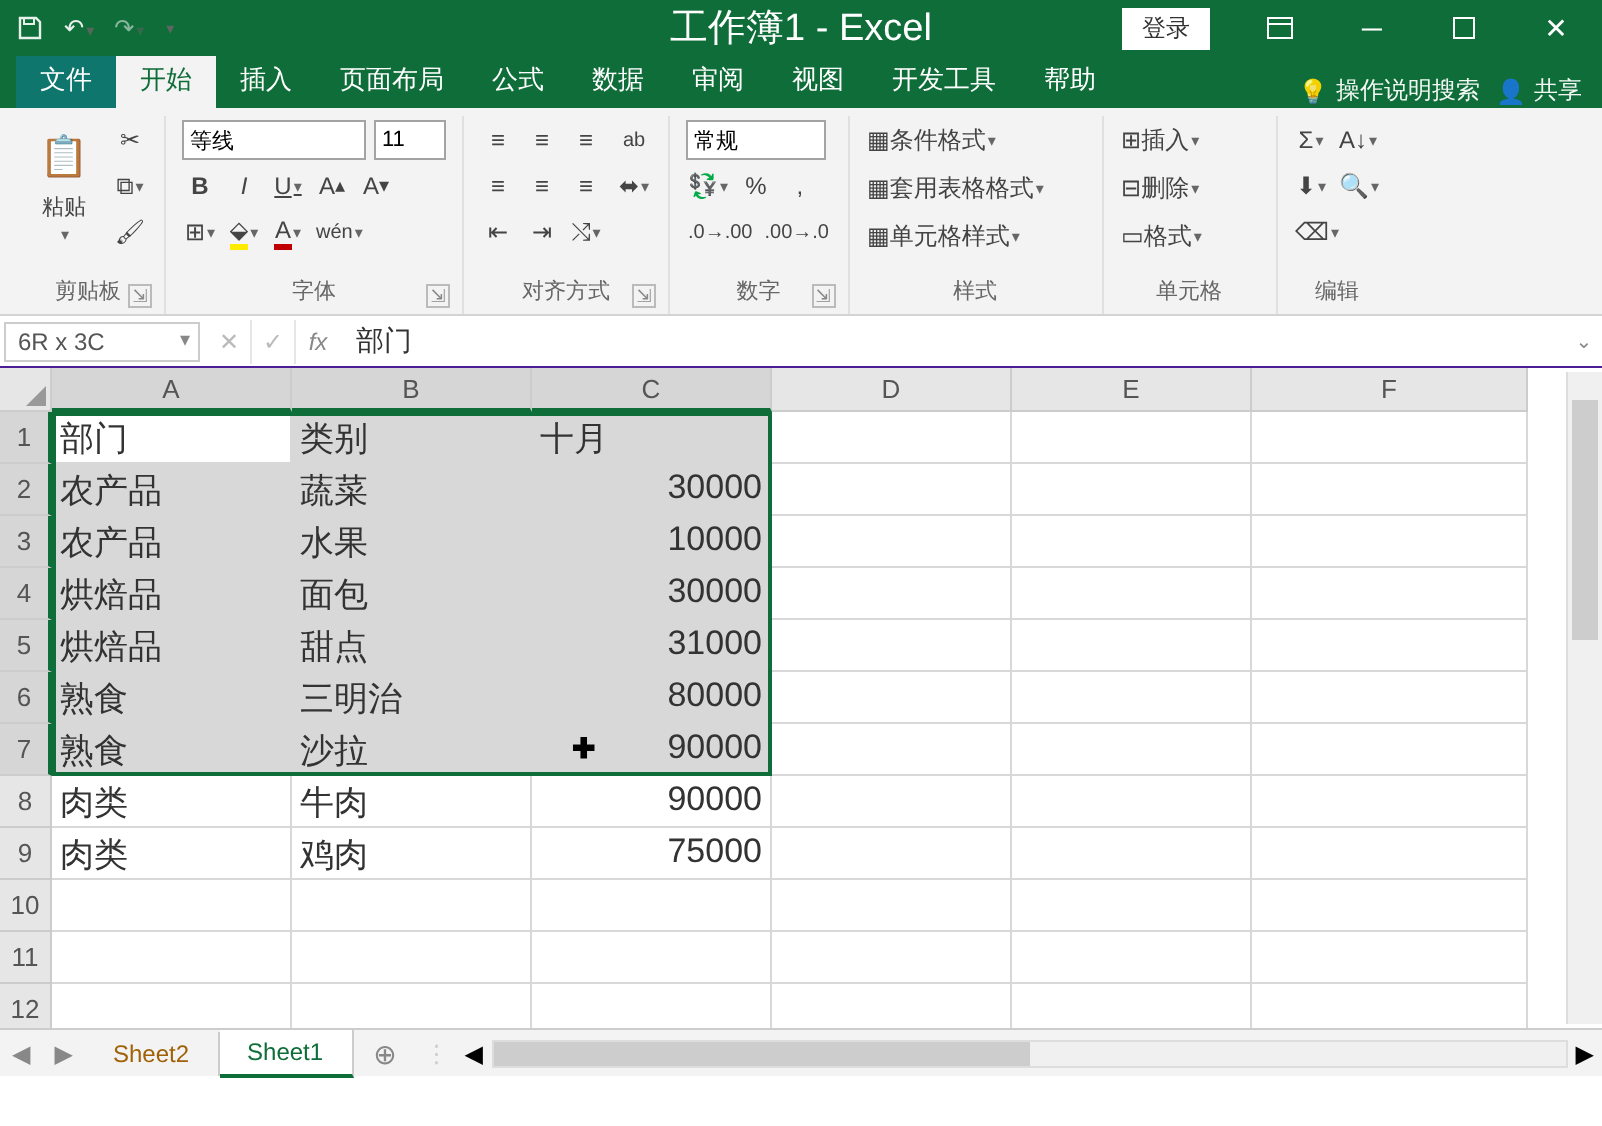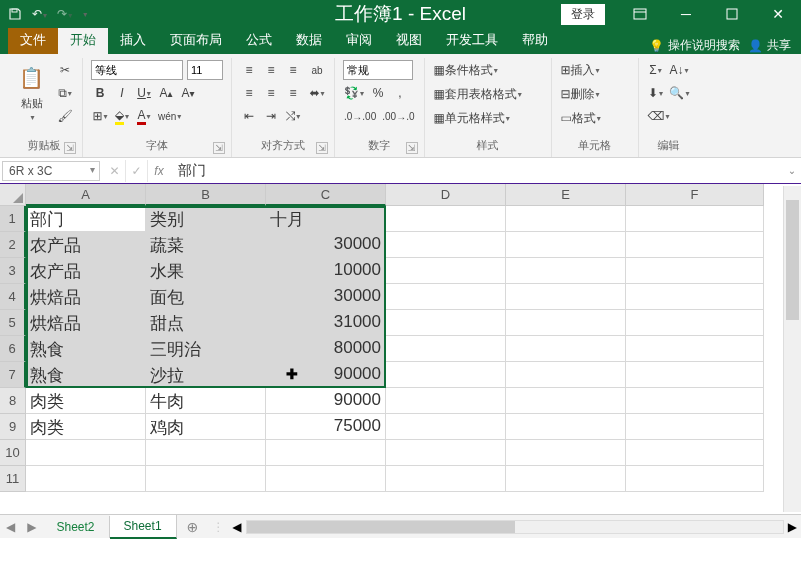--- a/index.html
+++ b/index.html
@@ -6,21 +6,21 @@
 body{width:801px;height:563px;background:#fff;overflow:hidden;position:relative;font-size:12px}
 .titlebar{height:28px;background:#0e6d38;display:flex;align-items:center;color:#fff;position:relative}
 .qat{display:flex;gap:10px;padding-left:8px;align-items:center}
 .qat span{opacity:.9}
 .title{position:absolute;left:50%;transform:translateX(-50%);font-size:19px}
 .wincontrols{margin-left:auto;display:flex;align-items:center;gap:0}
 .login{background:#fff;color:#333;padding:2px 10px;font-size:12px;margin-right:12px}
 .winbtn{width:46px;height:28px;display:flex;align-items:center;justify-content:center;font-size:14px}
 .tabs{height:26px;background:#0e6d38;display:flex;align-items:flex-end;color:#fff;padding-left:8px}
 .tab{padding:5px 12px;font-size:13px;cursor:pointer}
-.tab.filetab{background:#a16207}
+.tab.filetab{background:#0f766e}
 .tab.active{background:#f3f3f3;color:#0e6d38}
 .tabs-right{margin-left:auto;display:flex;align-items:center;padding-right:10px;gap:8px}
 .tabs-right .item{display:flex;align-items:center;gap:4px;font-size:12px;opacity:.95}
 .ribbon{height:104px;background:#f3f3f3;border-bottom:1px solid #d4d4d4;display:flex;padding:4px 6px 0}
 .group{border-right:1px solid #e0e0e0;padding:0 8px;display:flex;flex-direction:column;position:relative}
 .group-body{flex:1;display:flex;gap:6px;align-items:flex-start;padding-top:2px}
 .group-label{text-align:center;font-size:11px;color:#666;padding:2px 0 4px;position:relative}
 .group-label .dlg{position:absolute;right:-2px;bottom:3px;font-size:9px;color:#888;border:1px solid #bbb;width:12px;height:12px;line-height:10px}
 .bigbtn{display:flex;flex-direction:column;align-items:center;gap:2px;padding:2px 4px;font-size:11px;color:#444}
 .bigbtn .ico{width:28px;height:32px;display:flex;align-items:center;justify-content:center;font-size:20px}
@@ -47,21 +47,21 @@
 .rowhdr{width:26px;background:#e6e6e6;border-right:1px solid #ccc;border-bottom:1px solid #ccc;text-align:center;font-size:13px;color:#555}
 .rowhdr.sel{background:#d6d6d6;border-right:2px solid #0e6d38}
 .datarow{display:flex;height:26px}
 .cell{border-right:1px solid #d8d8d8;border-bottom:1px solid #d8d8d8;padding:2px 4px;font-size:17px;color:#333;overflow:hidden;white-space:nowrap}
 .cell.num{text-align:right}
 .cell.selbg{background:#d8d8d8}
 .selection-border{position:absolute;border:2px solid #0e6d38;pointer-events:none}
 .cursor{position:absolute;font-size:14px;color:#000;pointer-events:none;font-weight:bold}
 .sheettabs{height:24px;border-top:1px solid #ccc;display:flex;align-items:center;background:#f3f3f3;font-size:12px}
 .sheettabs .nav{padding:0 6px;color:#888}
-.stab{padding:4px 14px;border-right:1px solid #ccc;background:#f3f3f3;color:#15803d;cursor:pointer}
+.stab{padding:4px 14px;border-right:1px solid #ccc;background:#f3f3f3;color:#a16207;cursor:pointer}
 .stab.active{background:#fff;color:#0e6d38;border-bottom:2px solid #0e6d38;font-weight:500}
 .addsheet{padding:0 10px;color:#888;font-size:14px}
 .hscroll{flex:1;display:flex;align-items:center;padding:0 4px;gap:4px}
 .hscroll .track{flex:1;height:14px;background:#f0f0f0;border:1px solid #ddd;position:relative}
 .hscroll .thumb{position:absolute;left:0;top:0;bottom:0;width:50%;background:#cdcdcd}
 .vscroll{position:absolute;right:0;top:186px;width:18px;height:326px;background:#f0f0f0;border-left:1px solid #ddd}
 .vscroll .thumb{position:absolute;top:14px;left:2px;right:2px;height:120px;background:#cdcdcd}
 .colA{width:120px}.colB{width:120px}.colC{width:120px}.colD{width:120px}.colE{width:120px}.colF{width:138px}
 svg{display:block}
 </style>
@@ -382,20 +382,29 @@
       </div>
       <div class="datarow">
         <div class="rowhdr" style="line-height: 26px;">11</div>
         <div class="cell colA"></div>
         <div class="cell colB"></div>
         <div class="cell colC num"></div>
         <div class="cell colD"></div>
         <div class="cell colE"></div>
         <div class="cell colF"></div>
       </div>
+      <div class="datarow">
+        <div class="rowhdr" style="line-height: 26px;">12</div>
+        <div class="cell colA"></div>
+        <div class="cell colB"></div>
+        <div class="cell colC num"></div>
+        <div class="cell colD"></div>
+        <div class="cell colE"></div>
+        <div class="cell colF"></div>
+      </div>
     </div>
   <div class="selection-border" style="left:26px;top:22px;width:360px;height:182px"></div>
   <div class="cursor" style="left:286px;top:182px">✚</div>
 </div>
 
 <div class="vscroll">
     <div class="thumb"></div>
   </div>
 
 <div class="sheettabs">

